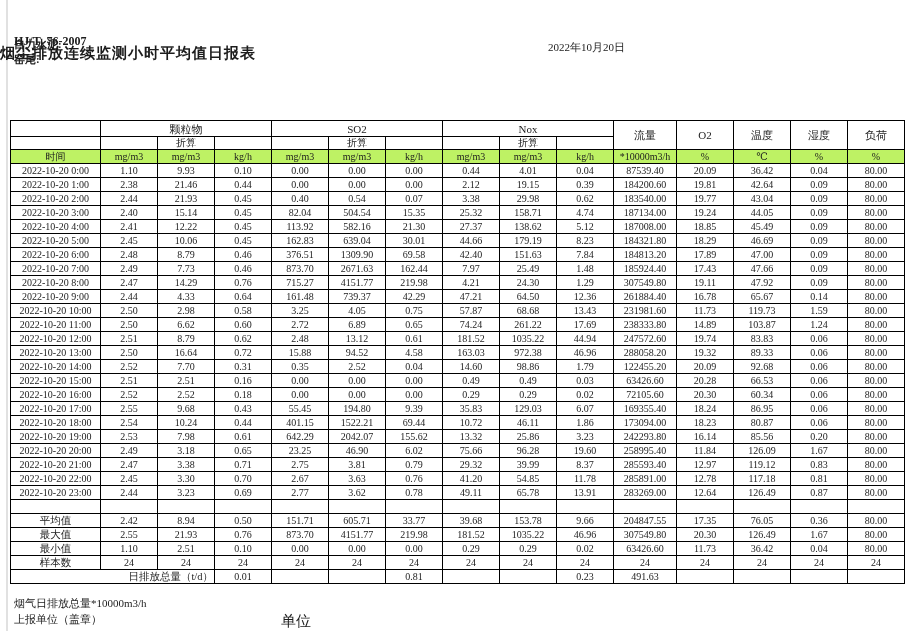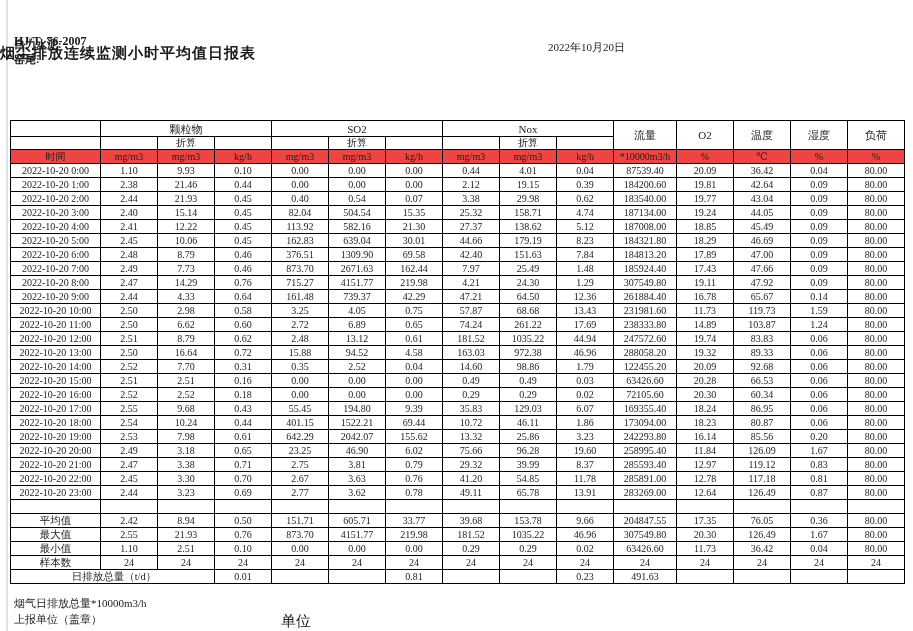--- a/index.html
+++ b/index.html
@@ -36,25 +36,25 @@
   }
   td {
     border: 1px solid #000;
     padding: 0 1px;
     text-align: center; vertical-align: middle;
     height: 14px; line-height: 12px;
     overflow: hidden; white-space: nowrap;
   }
   tr.rA td { height: 16px; font-size: 11px; }
   tr.rB td { height: 13px; font-size: 10px; }
-  tr.rC td { height: 14px; background: #ef4444; font-size: 10px; }
+  tr.rC td { height: 14px; background: #bef264; font-size: 10px; }
   tbody.hourly td, tbody.summary td { height: 14px; }
   td.time-cell { font-size: 10px; }
   td.label-cell { font-size: 10.5px; }
-  td.total-label { text-align: center; padding-left: 4px; font-size: 10.5px; }
+  td.total-label { text-align: right; padding-left: 4px; font-size: 10.5px; }
   .note        { position: absolute; top: 596px; left: 14px; font-size: 11px; }
   .report-unit { position: absolute; top: 612px; left: 14px; font-size: 11px; }
   .unit-label  { position: absolute; top: 612px; left: 281px; font-size: 15px; }
 </style>
 </head>
 <body>
 
 <div class="left-edge"></div>
 
 <div class="std">HJ/T  76-2007</div>

